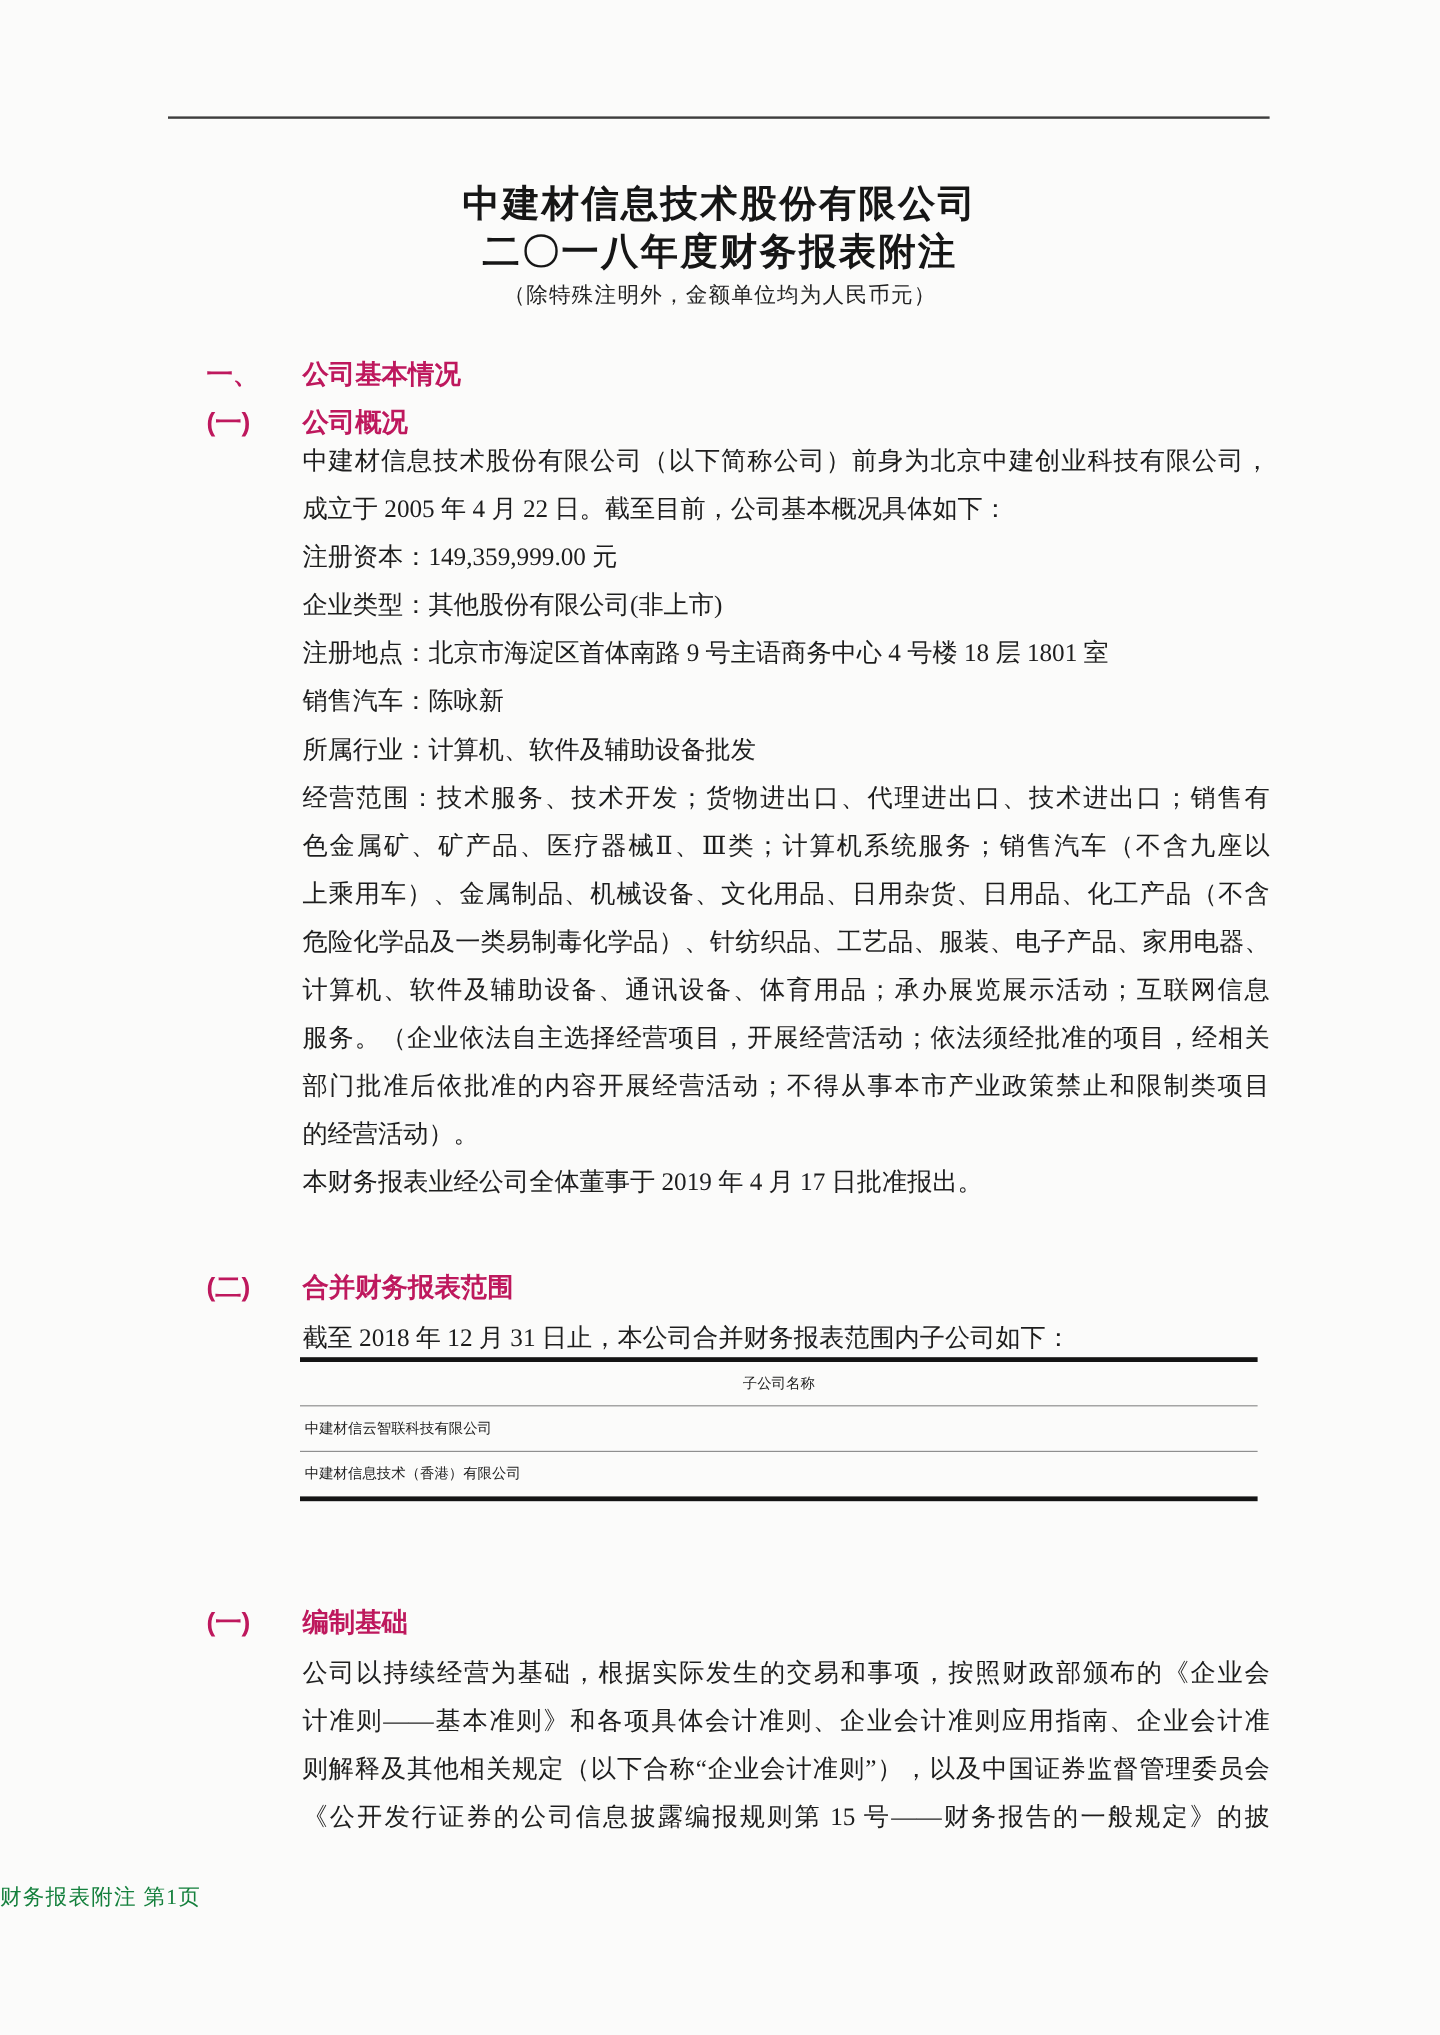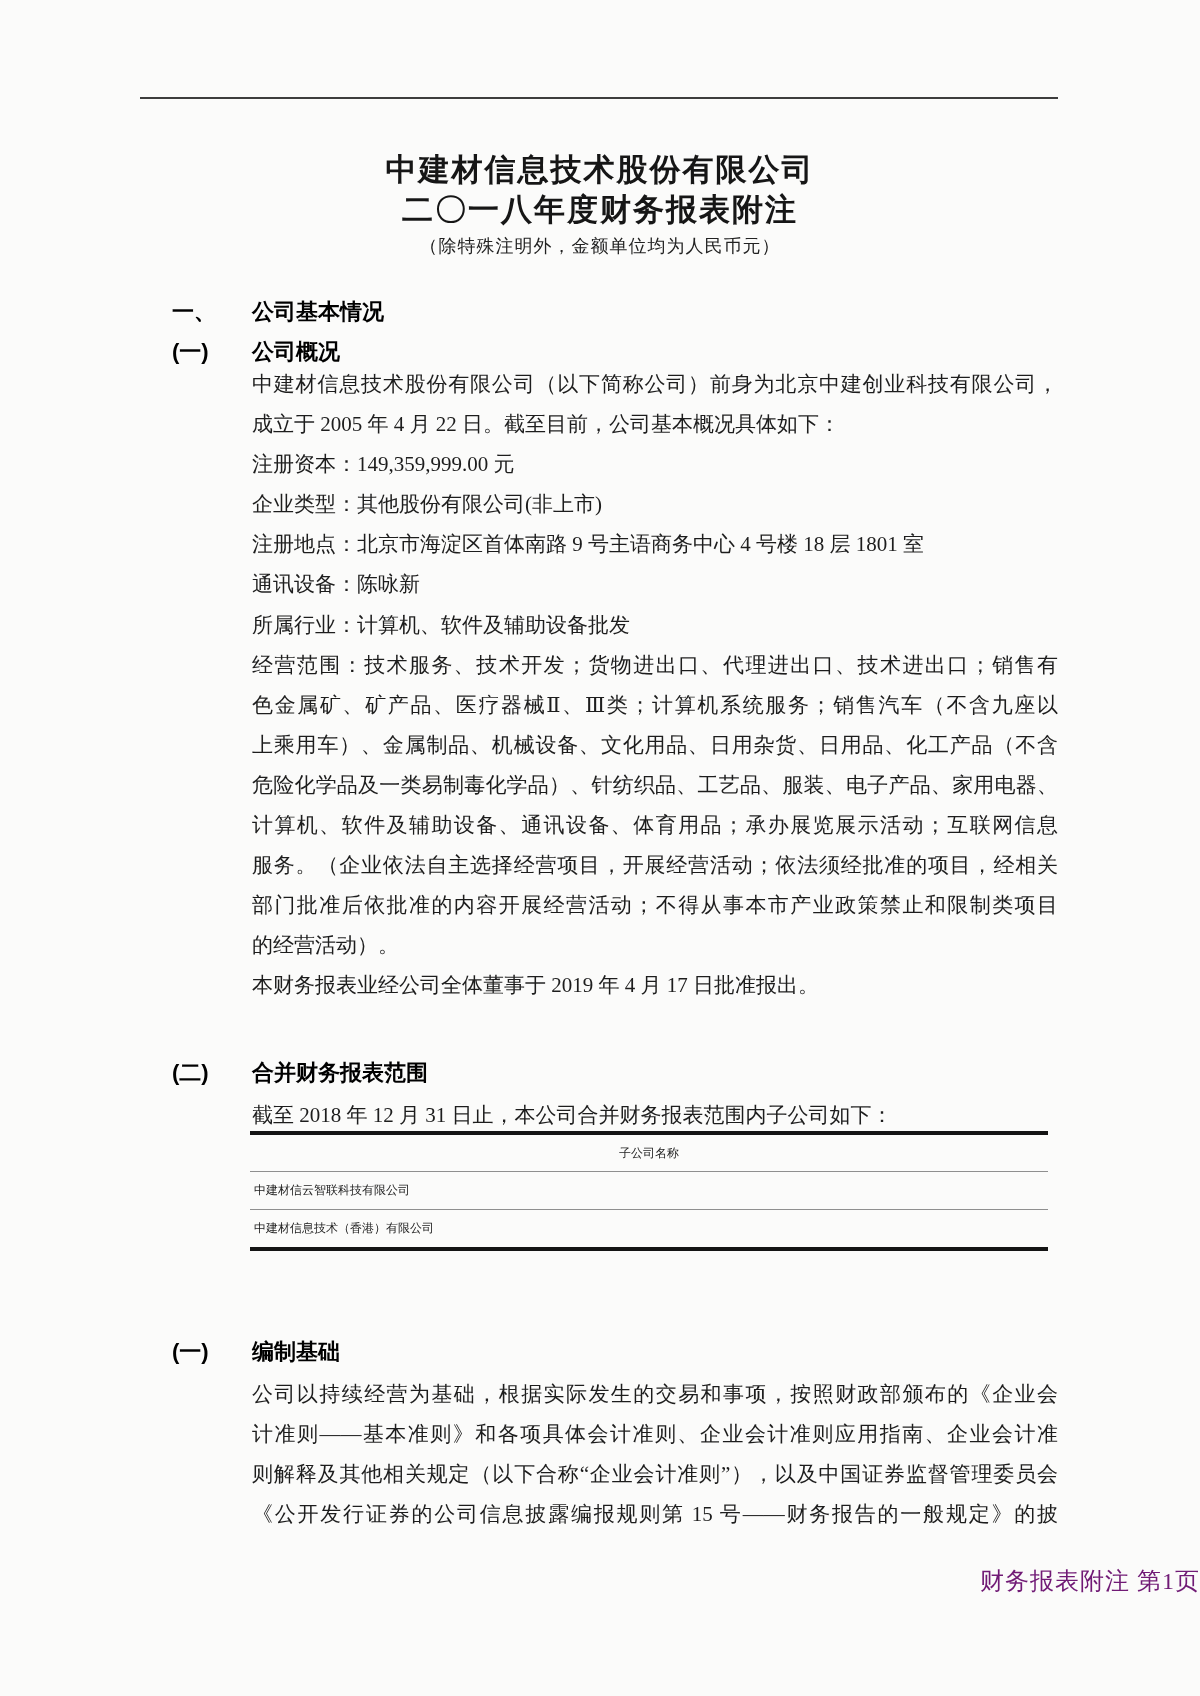--- a/index.html
+++ b/index.html
@@ -28,21 +28,21 @@
     font-weight:700;font-size:31px;line-height:40px;
     letter-spacing:2px;color:#161616;
   }
   .title-sub{
     font-size:18px;line-height:32px;color:#222;
     letter-spacing:1px;
   }
   .heading{
     position:absolute;left:172px;right:142px;
     font-family:"Liberation Sans","DejaVu Sans",sans-serif;
-    font-weight:700;font-size:22px;line-height:28px;color:#000000;
+    font-weight:700;font-size:22px;line-height:28px;color:#be185d;
     white-space:nowrap;
   }
   .heading .num{display:inline-block;width:80px;}
   .bodyblock{
     position:absolute;left:252px;width:806px;
     font-size:21px;line-height:40.1px;color:#1d1d1d;
   }
   .line{white-space:nowrap;}
   .line.fill{
     white-space:normal;
@@ -66,21 +66,21 @@
     border-bottom:1px solid #8f8f8f;
   }
   .subs-table .trow{
     line-height:37px;height:37px;
     padding-left:4px;
     border-bottom:1px solid #8f8f8f;
   }
   .subs-table .trow:last-child{border-bottom:none;}
   .footer{
     position:absolute;left:0;top:1568px;width:1200px;
-    text-align:right;font-size:24px;line-height:26px;color:#701a75;
+    text-align:left;font-size:18px;line-height:26px;color:#15803d;
     letter-spacing:1px;
   }
 </style>
 </head>
 <body>
 
 <div class="page">
 
   <div class="header-rule"></div>
 
@@ -97,21 +97,21 @@
   <div class="heading" style="top:338px">
     <span class="num">(一)</span><span>公司概况</span>
   </div>
 
   <div class="bodyblock" style="top:364px">
     <div class="line fill">中建材信息技术股份有限公司（以下简称公司）前身为北京中建创业科技有限公司，</div>
     <div class="line">成立于 2005 年 4 月 22 日。截至目前，公司基本概况具体如下：</div>
     <div class="line">注册资本：149,359,999.00 元</div>
     <div class="line">企业类型：其他股份有限公司(非上市)</div>
     <div class="line">注册地点：北京市海淀区首体南路 9 号主语商务中心 4 号楼 18 层 1801 室</div>
-    <div class="line">通讯设备：陈咏新</div>
+    <div class="line">销售汽车：陈咏新</div>
     <div class="line">所属行业：计算机、软件及辅助设备批发</div>
     <div class="line fill">经营范围：技术服务、技术开发；货物进出口、代理进出口、技术进出口；销售有</div>
     <div class="line fill">色金属矿、矿产品、医疗器械Ⅱ、Ⅲ类；计算机系统服务；销售汽车（不含九座以</div>
     <div class="line fill">上乘用车）、金属制品、机械设备、文化用品、日用杂货、日用品、化工产品（不含</div>
     <div class="line fill">危险化学品及一类易制毒化学品）、针纺织品、工艺品、服装、电子产品、家用电器、</div>
     <div class="line fill">计算机、软件及辅助设备、通讯设备、体育用品；承办展览展示活动；互联网信息</div>
     <div class="line fill">服务。（企业依法自主选择经营项目，开展经营活动；依法须经批准的项目，经相关</div>
     <div class="line fill">部门批准后依批准的内容开展经营活动；不得从事本市产业政策禁止和限制类项目</div>
     <div class="line">的经营活动）。</div>
     <div class="line">本财务报表业经公司全体董事于 2019 年 4 月 17 日批准报出。</div>

